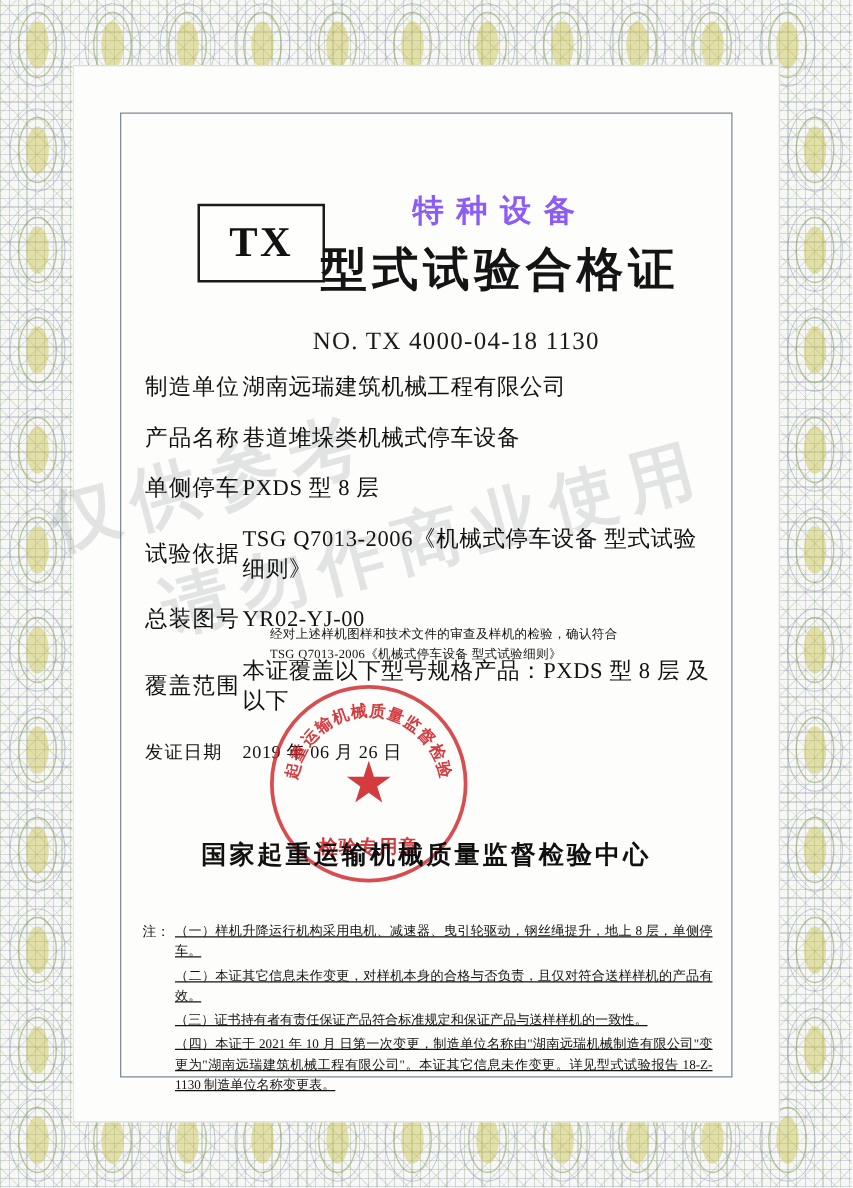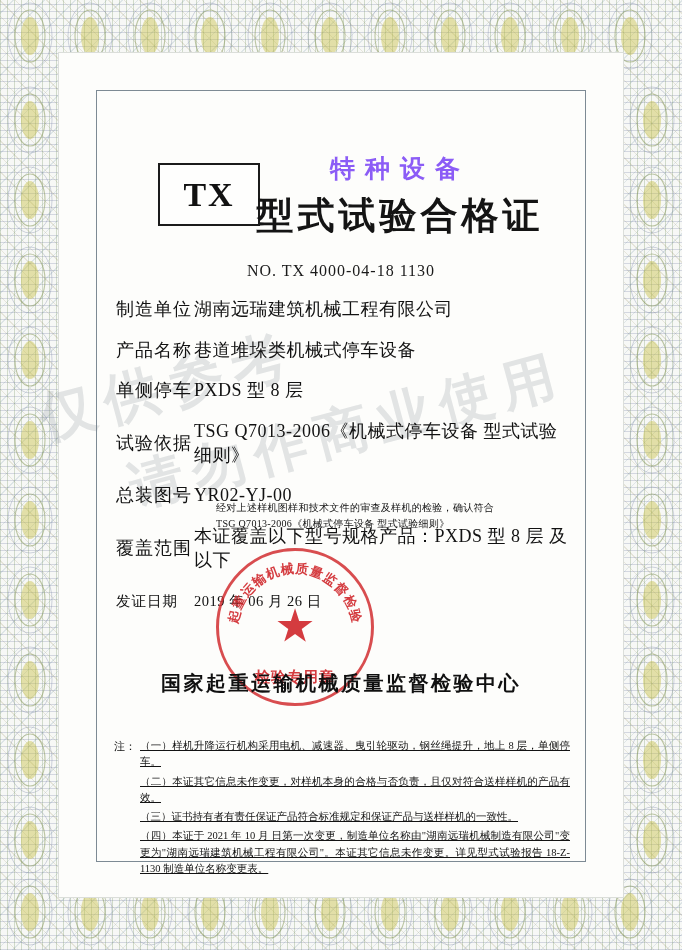--- a/index.html
+++ b/index.html
@@ -147,24 +147,25 @@
     font-weight: bold;
     color: #141414;
   }
 
   .cert-no {
     position: absolute;
     left: 0;
     top: 172px;
     width: 490px;
     text-align: center;
-    font-size: 16px;
+    font-size: 20px;
     letter-spacing: 1px;
     color: #1a1a1a;
     font-family: "Liberation Serif", serif;
+    padding-left: 24px;
   }
 
   .fields {
     position: absolute;
     left: 20px;
     top: 207px;
     width: 452px;
   }
   .field-row {
     display: flex;

